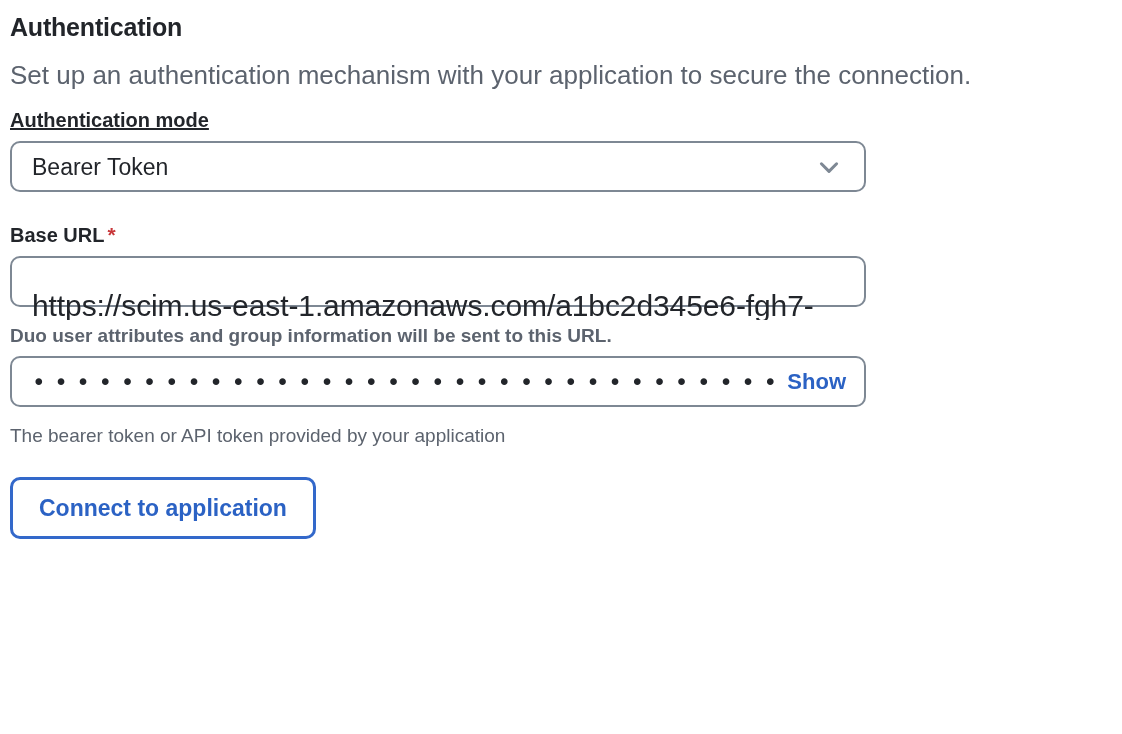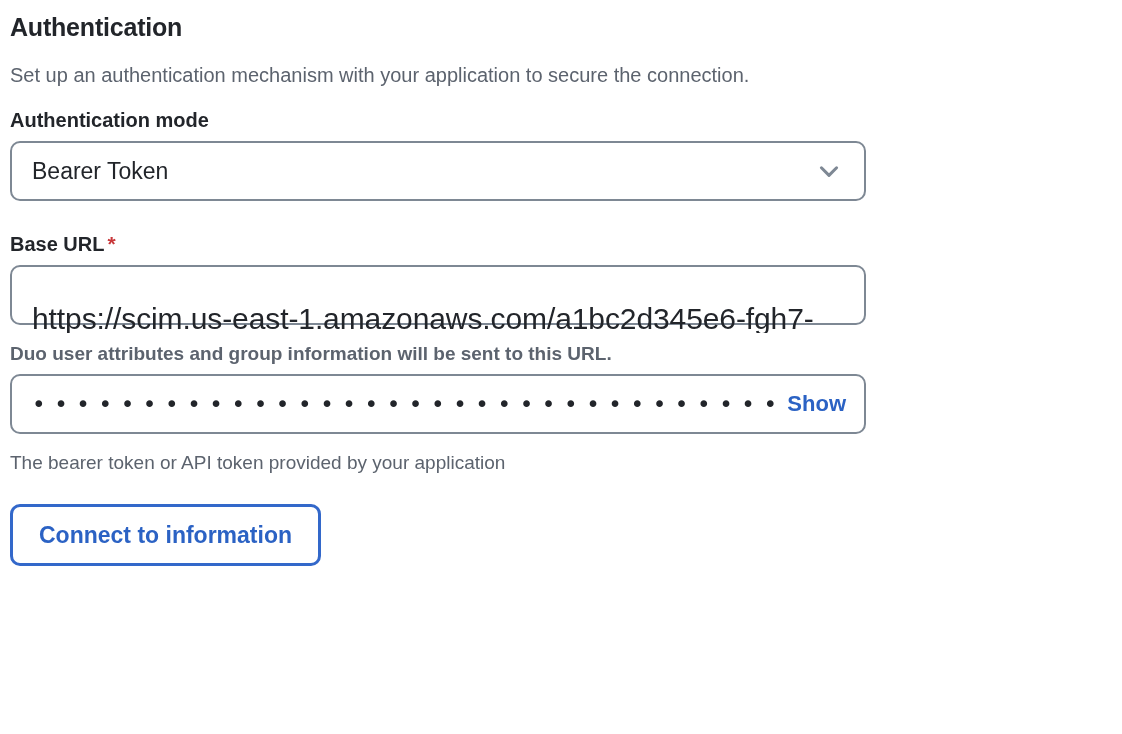--- a/index.html
+++ b/index.html
@@ -30,21 +30,21 @@
     font-size: 25px;
     line-height: 38px;
     font-weight: 700;
     letter-spacing: -0.2px;
     color: #22252a;
   }
 
   .section-subtitle {
     margin: 0;
     padding-top: 16px;
-    font-size: 20px;
+    font-size: 26px;
     line-height: 26px;
     font-weight: 400;
     color: #5c636e;
   }
 
   
   .field-label {
     font-size: 20px;
     line-height: 24px;
     font-weight: 700;
@@ -53,21 +53,21 @@
   .field-label .req {
     color: #c8373a;
     font-weight: 700;
     margin-left: 3px;
     font-size: 21px;
   }
 
   .control {
     position: relative;
     box-sizing: border-box;
-    height: 60px;
+    height: 51px;
     border: 2px solid #7e8894;
     border-radius: 10px;
     background: #ffffff;
     display: flex;
     align-items: center;
     padding: 0 20px;
   }
 
   .control-text {
     font-size: 23px;
@@ -137,21 +137,21 @@
     background: #ffffff;
     color: #2b62c4;
     font-family: "Liberation Sans", sans-serif;
     font-size: 23px;
     font-weight: 700;
     line-height: 26px;
     cursor: pointer;
   }
 
   
-  .sp-mode-label   { padding-top: 20px; }
+  .sp-mode-label   { padding-top: 20px; text-decoration: underline; }
   .sp-mode-control { margin-top: 9px; }
   .sp-url-label    { padding-top: 31px; }
   .sp-url-control  { margin-top: 9px; }
   .sp-url-help     { padding-top: 17px; font-weight: bold; }
   .sp-token-label  { padding-top: 34px; }
   .sp-token-ctrl   { margin-top: 9px; }
   .sp-token-help   { padding-top: 17px; }
   .sp-button       { margin-top: 30px; }
 
   .field-wrap { max-width: 856px; }
@@ -196,16 +196,16 @@
 
     <div class="control token-control sp-token-ctrl">
       <span class="token-dots">•••••••••••••••••••••••••••••••••••••••••••••••</span>
       <span class="show-link">Show</span>
     </div>
 
     <div class="help-text sp-token-help">The bearer token or API token provided by your application</div>
   </div>
 
   <div class="sp-button">
-    <button class="btn-outline">Connect to information</button>
+    <button class="btn-outline">Connect to application</button>
   </div>
 
 </div>
 
 </body></html>

